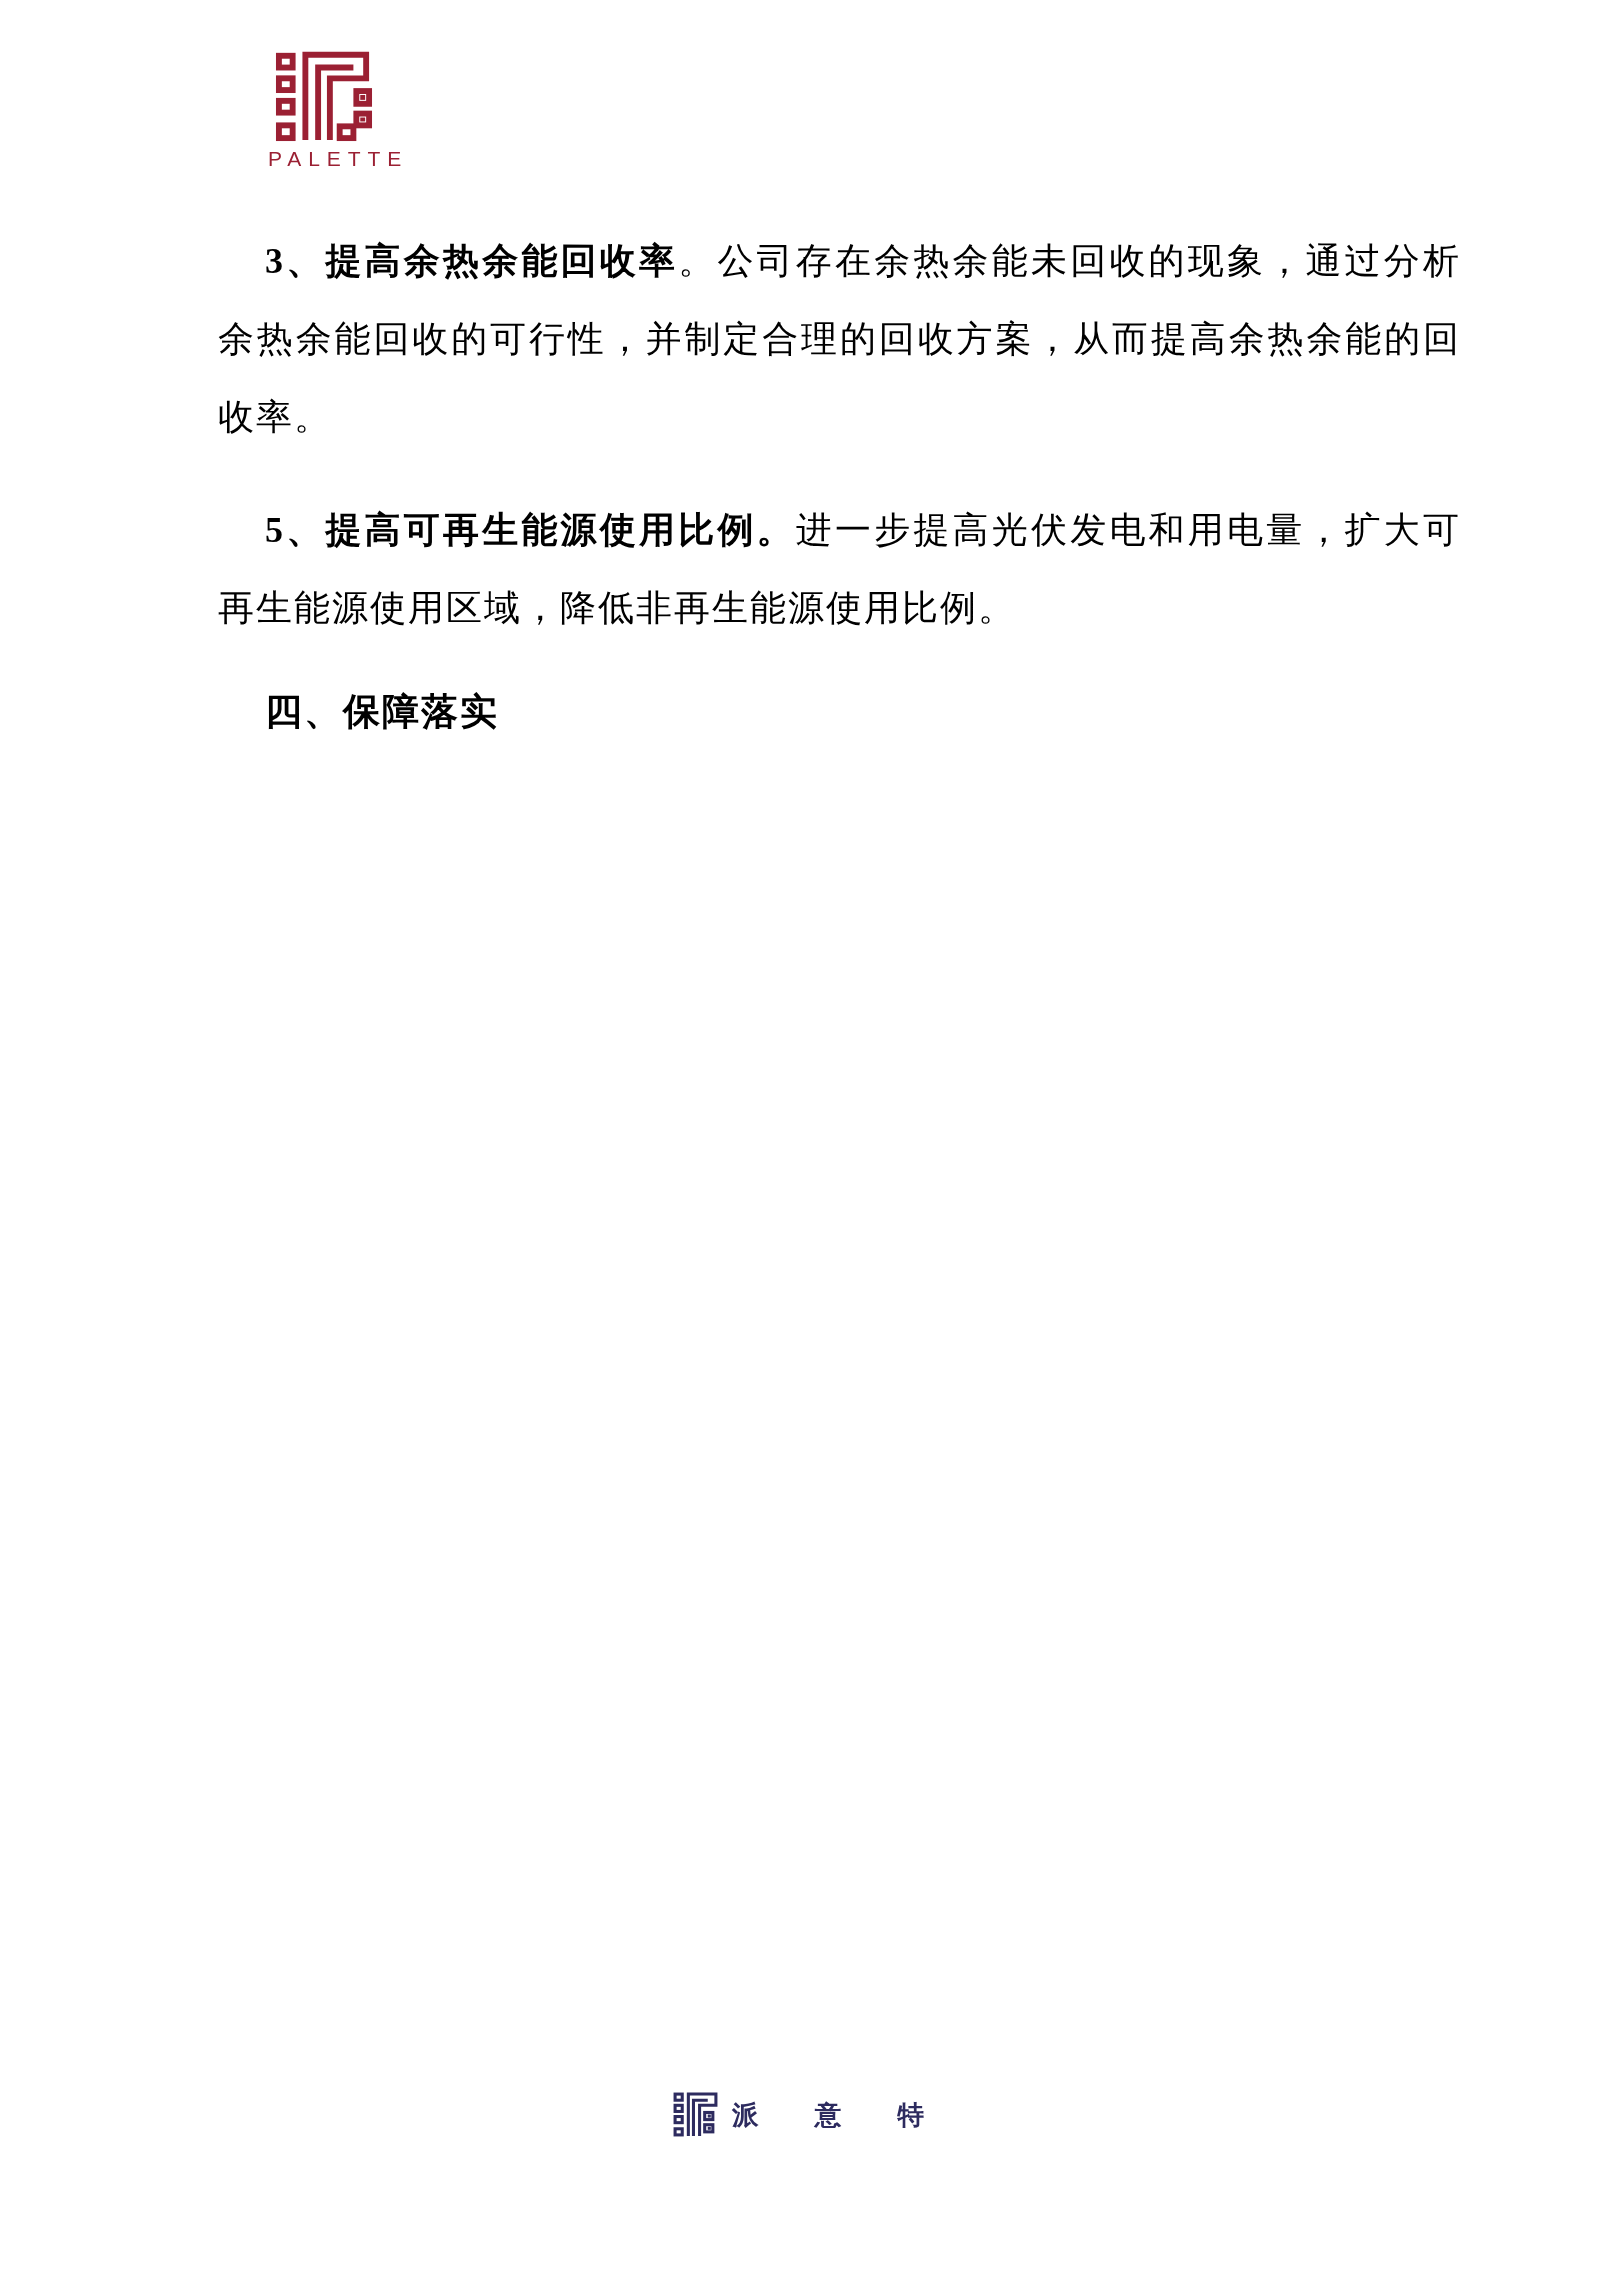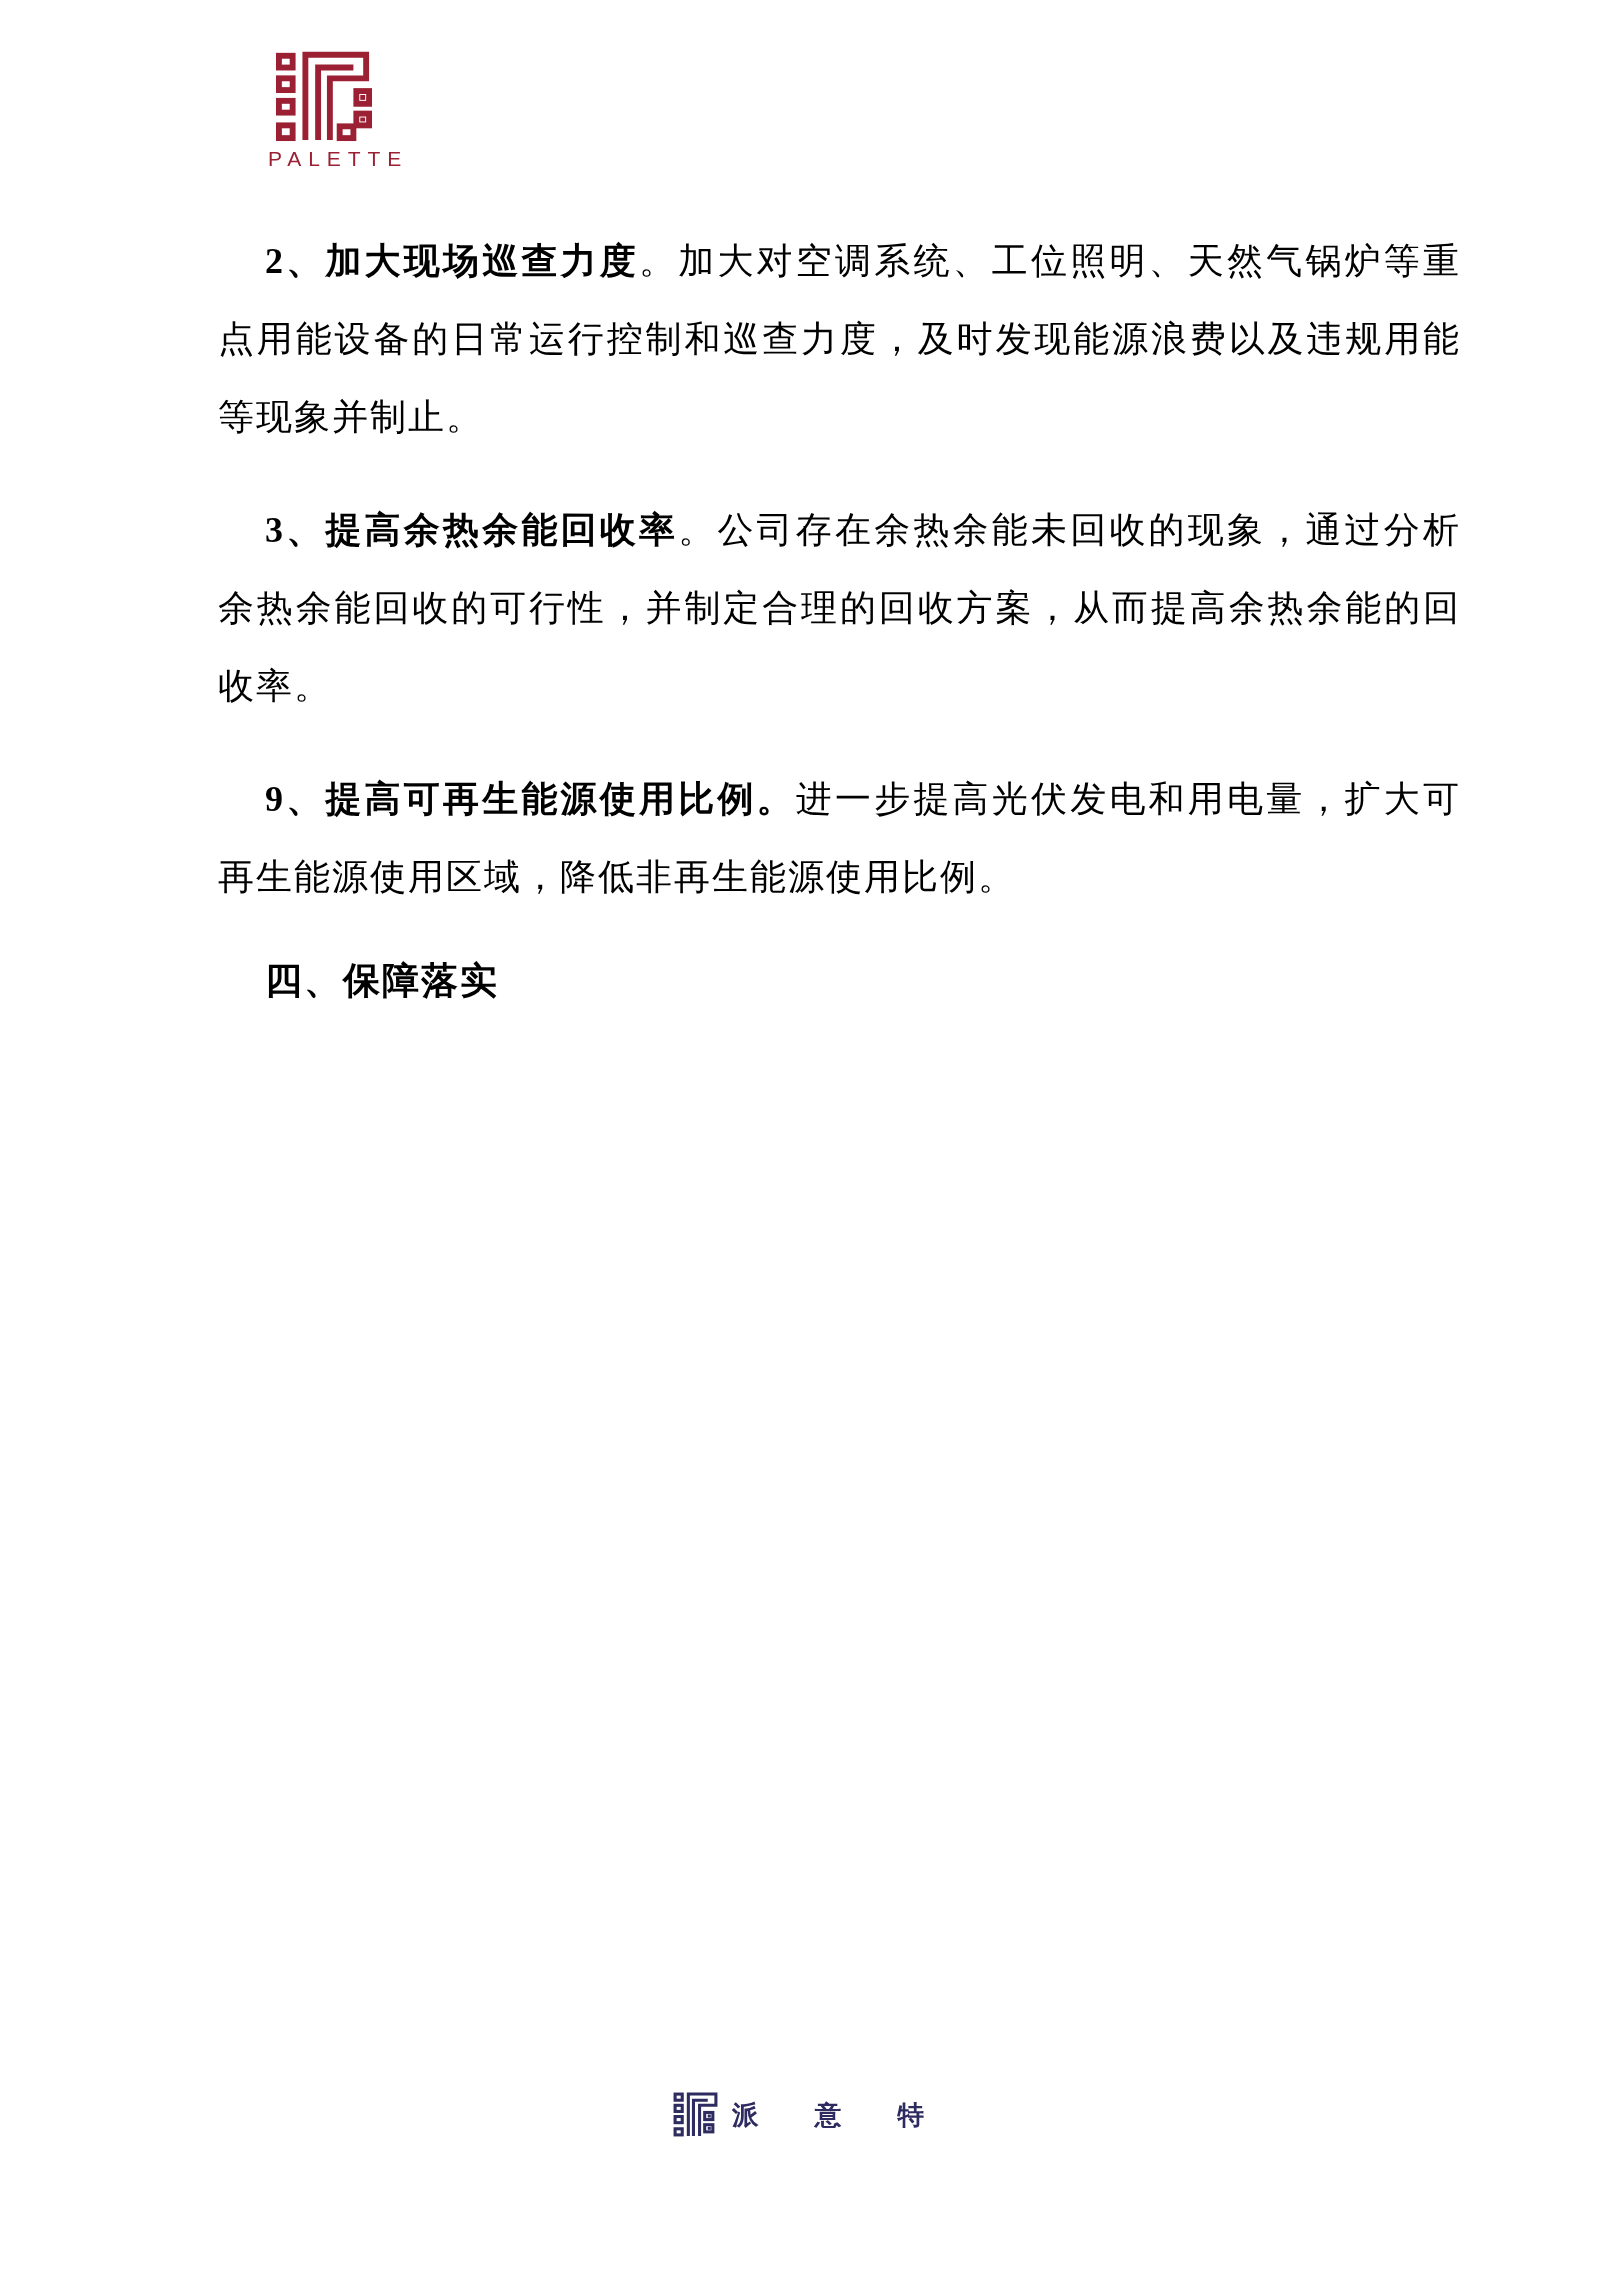--- a/index.html
+++ b/index.html
@@ -120,25 +120,24 @@
       <g fill="#9b2033">
         <rect x="87" y="51" width="5" height="5"></rect>
         <rect x="87" y="74" width="5" height="4"></rect>
       </g>
     </svg>
     <span class="brand-word">PALETTE</span>
   </div>
 
   <div class="doc-body">
 
-    <p><span class="lead-bold">2、加大现场巡查力度</span><span>。加大对空调系统、工位照明、天然气锅炉等重点用能设备的日常运行控制和巡查力度，及时发现能源浪费以及违规用能等现象并制止。</span></p>
 
     <p><span class="lead-bold">3、提高余热余能回收率</span><span>。公司存在余热余能未回收的现象，通过分析余热余能回收的可行性，并制定合理的回收方案，从而提高余热余能的回收率。</span></p>
 
-    <p><span class="lead-bold">9、提高可再生能源使用比例。</span><span>进一步提高光伏发电和用电量，扩大可再生能源使用区域，降低非再生能源使用比例。</span></p>
+    <p><span class="lead-bold">5、提高可再生能源使用比例。</span><span>进一步提高光伏发电和用电量，扩大可再生能源使用区域，降低非再生能源使用比例。</span></p>
 
     <p class="section-heading">四、保障落实</p>
 
 
   </div>
 
   <div class="footer">
     <svg class="footer-mark" viewBox="0 0 44 48" aria-hidden="true">
       <g fill="none" stroke="#2d2b5f" stroke-width="3">
         <rect x="2" y="4" width="7" height="6"></rect>

